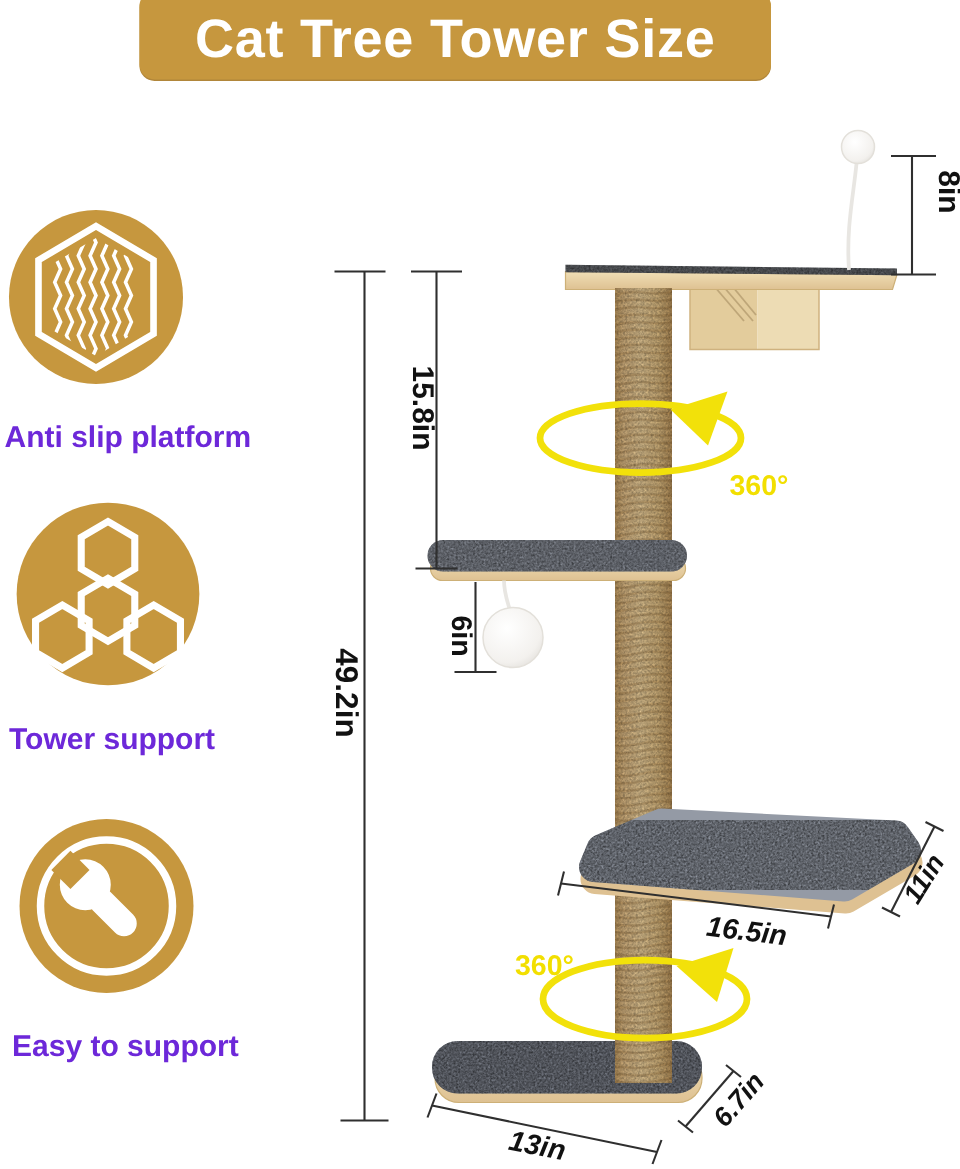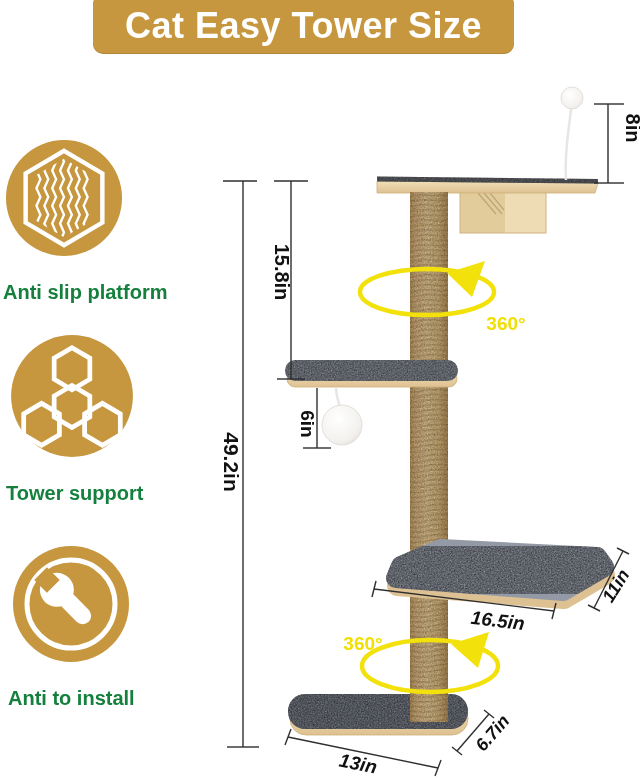--- a/index.html
+++ b/index.html
@@ -11,35 +11,35 @@
     position:absolute;left:93px;top:-6px;width:421px;height:59px;
     background:#c6973e;border-radius:10px;
     display:flex;align-items:center;justify-content:center;
     box-shadow:0 1px 0 #b1863a;
   }
   .banner span{
     color:#ffffff;font-size:36px;font-weight:700;letter-spacing:.5px;
     padding-top:4px;white-space:nowrap;
   }
   .feature-label{
-    position:absolute;color:#15803d;font-size:20px;font-weight:700;white-space:nowrap;
+    position:absolute;color:#6d28d9;font-size:20px;font-weight:700;white-space:nowrap;
   }
   .feature-icon{position:absolute;}
   svg text{font-family:"Liberation Sans", sans-serif;}
   .dimtxt{font-size:19px;font-weight:700;fill:#111;}
   .dimtxt-it{font-size:18px;font-weight:700;font-style:italic;fill:#111;}
   .rottxt{font-size:19px;font-weight:700;fill:#f2df00;}
 </style>
 </head>
 <body>
 
 <div class="page">
 
   <div class="banner">
-    <span>Cat Easy Tower Size</span>
+    <span>Cat Tree Tower Size</span>
   </div>
 
   <svg class="feature-icon" style="left:5px;top:139px" width="118" height="118" viewBox="0 0 120 120">
     <defs>
       <clipPath id="hexClip">
           <polygon points="60,20 92,39 92,81 60,100 28,81 28,39"></polygon>
         </clipPath>
     </defs>
     <circle cx="60" cy="60" r="59" fill="#c6973e"></circle>
     <polygon points="60,12 99,35 99,85 60,108 21,85 21,35" fill="none" stroke="#fff" stroke-width="4.5"></polygon>
@@ -68,21 +68,21 @@
 
   <svg class="feature-icon" style="left:11px;top:544px" width="120" height="120" viewBox="0 0 120 120">
     <circle cx="60" cy="60" r="58" fill="#c6973e"></circle>
     <circle cx="60" cy="60" r="44" fill="none" stroke="#fff" stroke-width="5"></circle>
     <g transform="rotate(-45 60 60)">
       <circle cx="60" cy="40" r="17" fill="#fff"></circle>
       <rect x="51" y="17" width="18" height="18" fill="#c6973e"></rect>
       <rect x="51.5" y="47" width="17" height="38" rx="8.5" fill="#fff"></rect>
     </g>
   </svg>
-  <div class="feature-label" style="left:8px;top:687px">Anti to install</div>
+  <div class="feature-label" style="left:8px;top:687px">Easy to support</div>
 
   <svg width="640" height="779" viewBox="0 0 640 779" style="position:absolute;left:0;top:0">
     <defs>
       <linearGradient id="poleGrad" x1="0" y1="0" x2="1" y2="0">
         <stop offset="0" stop-color="#bf9a62"></stop>
         <stop offset="0.15" stop-color="#d6b480"></stop>
         <stop offset="0.45" stop-color="#e3c794"></stop>
         <stop offset="0.75" stop-color="#d7b77f"></stop>
         <stop offset="1" stop-color="#b5905a"></stop>
       </linearGradient>

